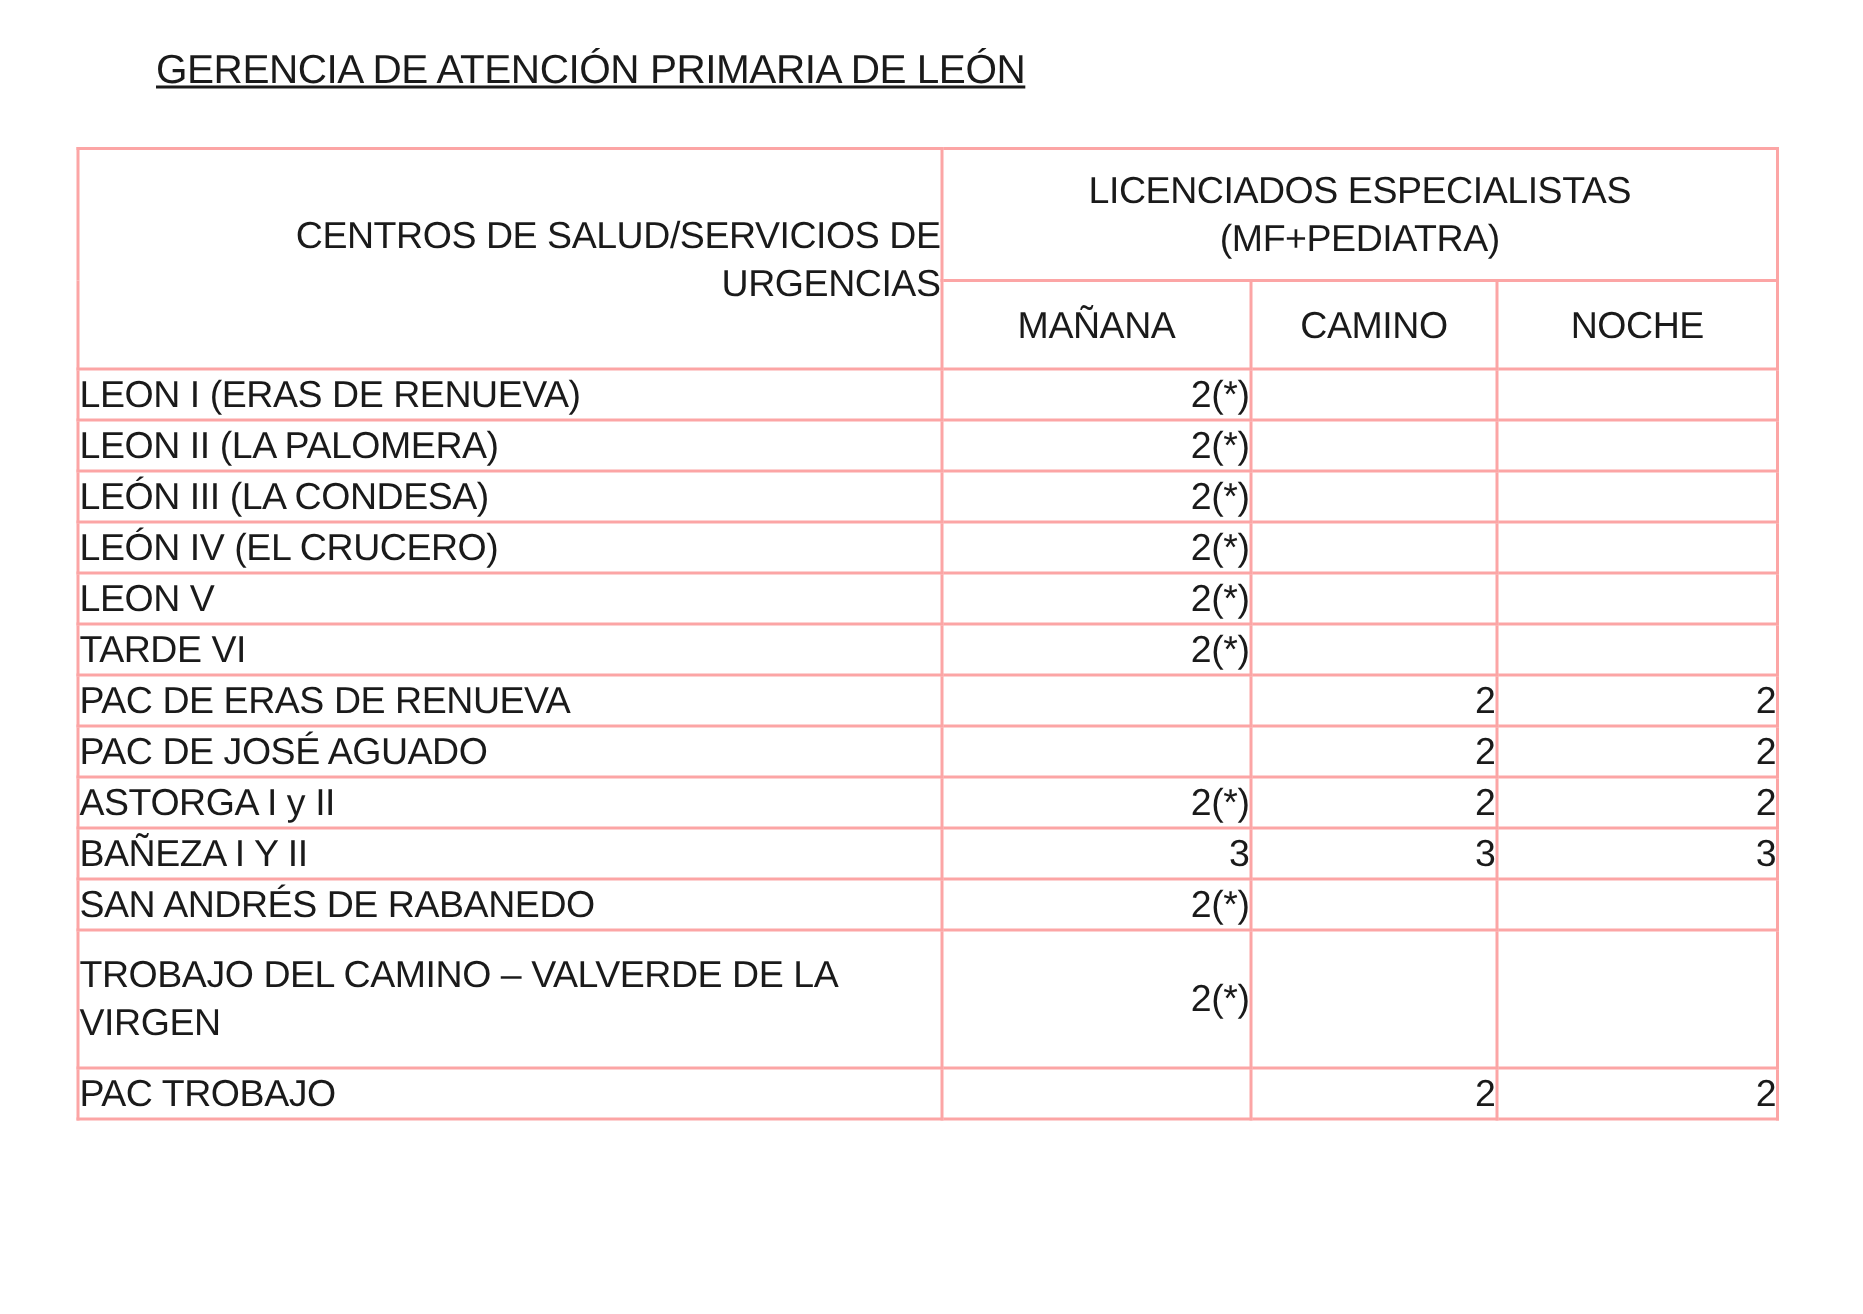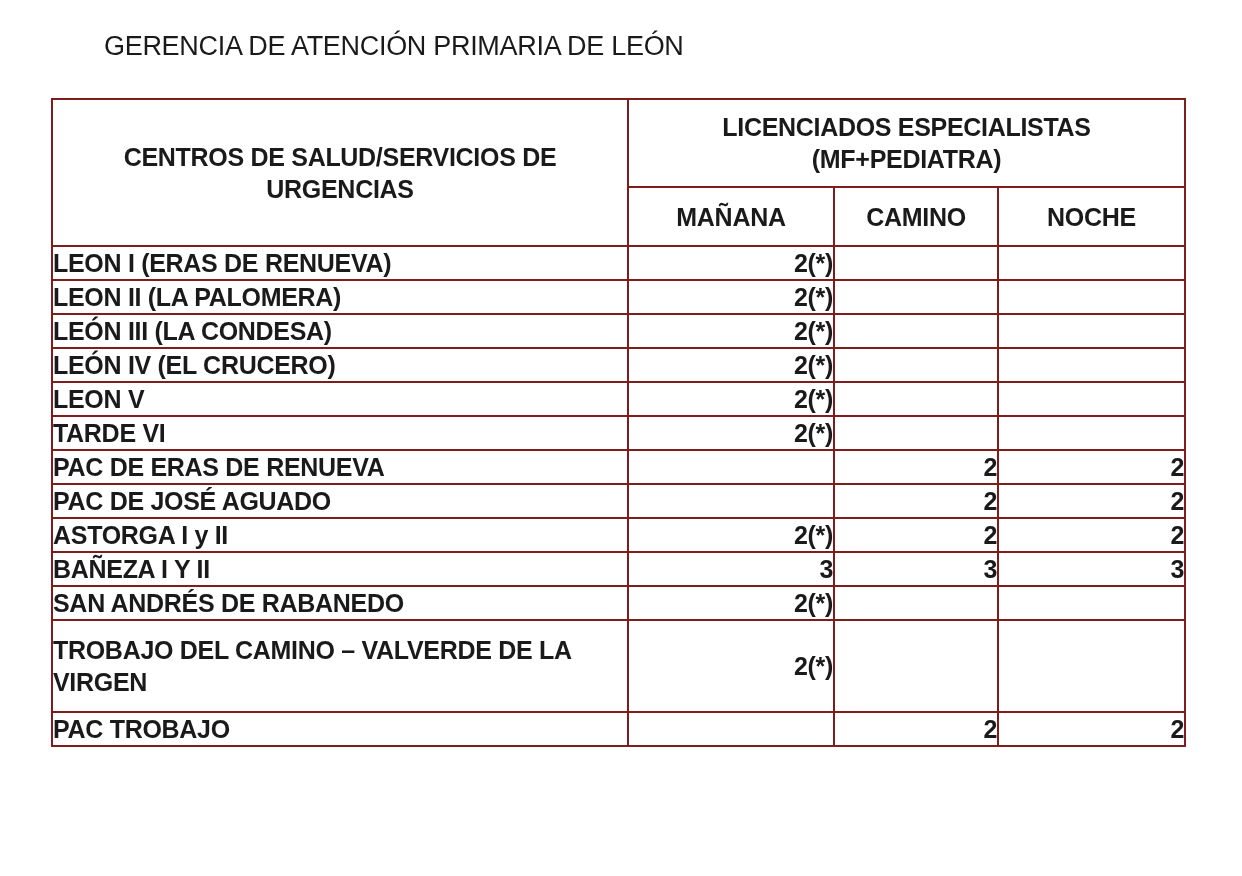--- a/index.html
+++ b/index.html
@@ -4,35 +4,36 @@
   <style>
     html, body { margin: 0; padding: 0; background: #ffffff; }
     body {
       width: 1242px; height: 876px; position: relative; overflow: hidden;
       font-family: "Liberation Sans", sans-serif; color: #1a1a1a;
     }
     .doc-title {
       position: absolute; left: 104px; top: 28px;
       font-size: 27px; letter-spacing: -0.3px; line-height: 36px;
       white-space: nowrap;
+      text-decoration: underline;
     }
     table.grid {
       position: absolute; left: 51px; top: 98px;
       width: 1133px; border-collapse: collapse; table-layout: fixed;
       font-size: 25px; letter-spacing: -0.3px;
     }
     table.grid td, table.grid th {
-      border: 2px solid #7f1d1d; padding: 0; font-weight: bold;
+      border: 2px solid #fca5a5; padding: 0; font-weight: normal;
       line-height: 32px; vertical-align: middle;
     }
     col.c0 { width: 576px; }
     col.c1 { width: 206px; }
     col.c2 { width: 164px; }
     col.c3 { width: 187px; }
-    th.h-centros { text-align: center; height: 145px; padding-top: 2px; }
+    th.h-centros { text-align: right; height: 145px; padding-top: 2px; }
     th.h-group { text-align: center; height: 86px; }
     th.h-shift { text-align: center; height: 57px; }
     td.name { padding-left: 10px; text-align: left; }
     td.val { text-align: right; padding-right: 10px; }
     tr.r { height: 30px; }
     tr.r-tall { height: 92px; }
     tr.r-tall td.name { line-height: 32px; }
   </style>
 </head>
 <body>

